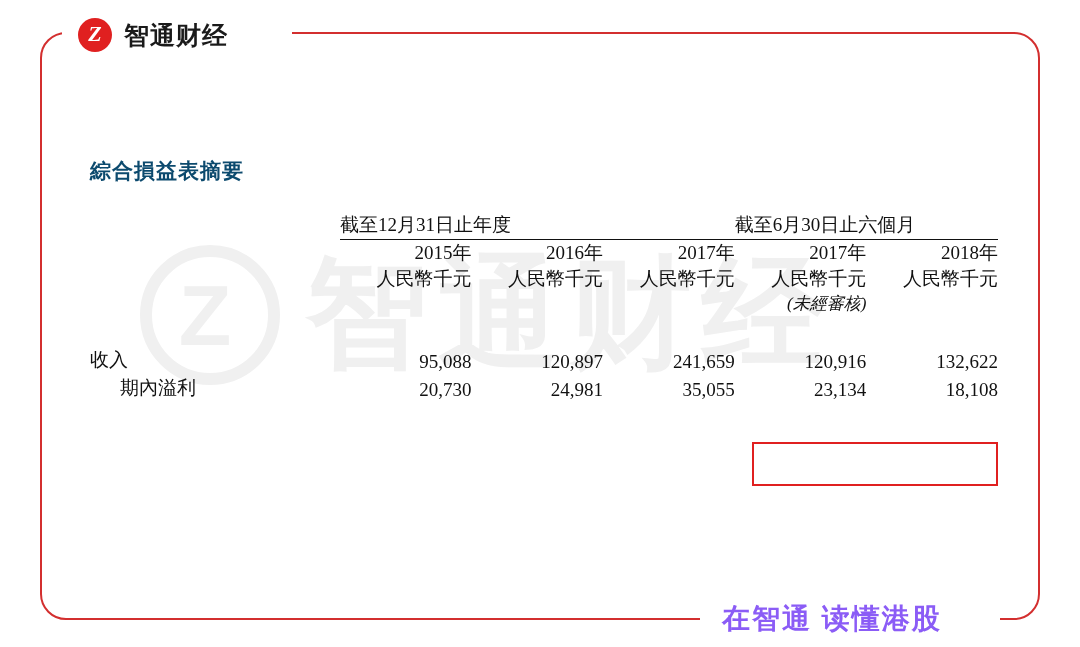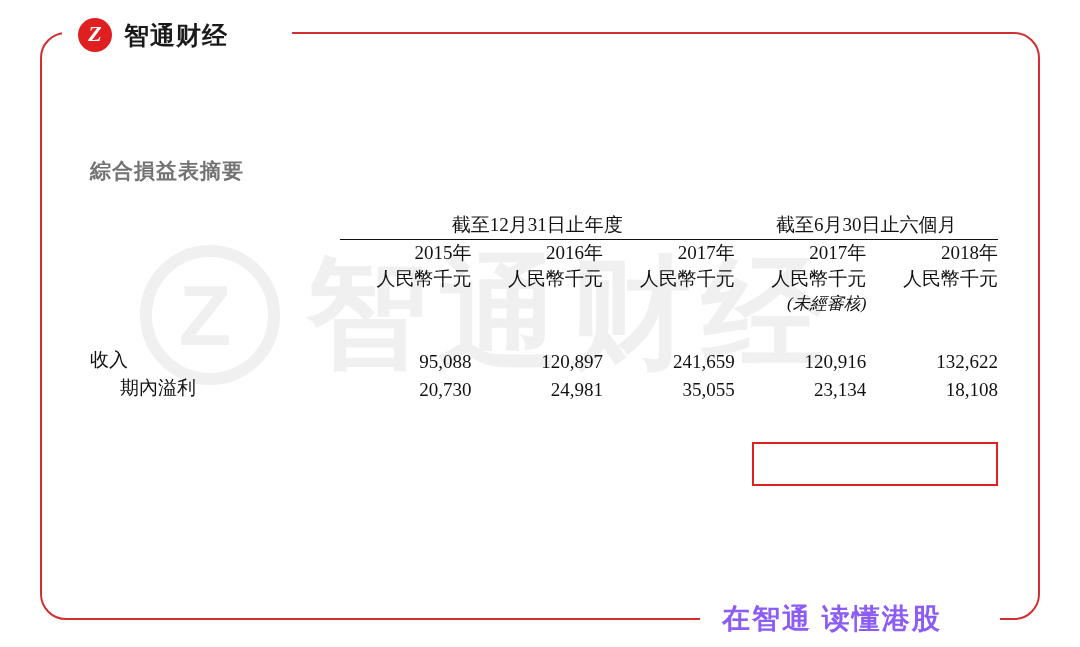--- a/index.html
+++ b/index.html
@@ -151,21 +151,21 @@
     height: 647px;
     z-index: 3;
   }
 
   .table-title {
     position: absolute;
     left: 90px;
     top: 157px;
     font-size: 21px;
     font-weight: bold;
-    color: #737373;
+    color: #0c4a6e;
     letter-spacing: 1px;
     white-space: nowrap;
   }
 
   table.fin {
     position: absolute;
     left: 90px;
     top: 212px;
     width: 908px;
     border-collapse: collapse;
@@ -174,21 +174,20 @@
   }
   table.fin td, table.fin th {
     padding: 0;
     vertical-align: bottom;
     font-weight: normal;
   }
   .col-label { width: 300px; text-align: left; }
   .col-num   { width: 152px; text-align: right; padding-right: 8px; }
 
   .group-head {
-    text-align: center;
     font-weight: bold;
     font-size: 19px;
     padding-bottom: 4px;
     white-space: nowrap;
   }
   .yr {
     text-align: right;
     font-weight: bold;
     font-size: 19px;
     padding-right: 8px;

